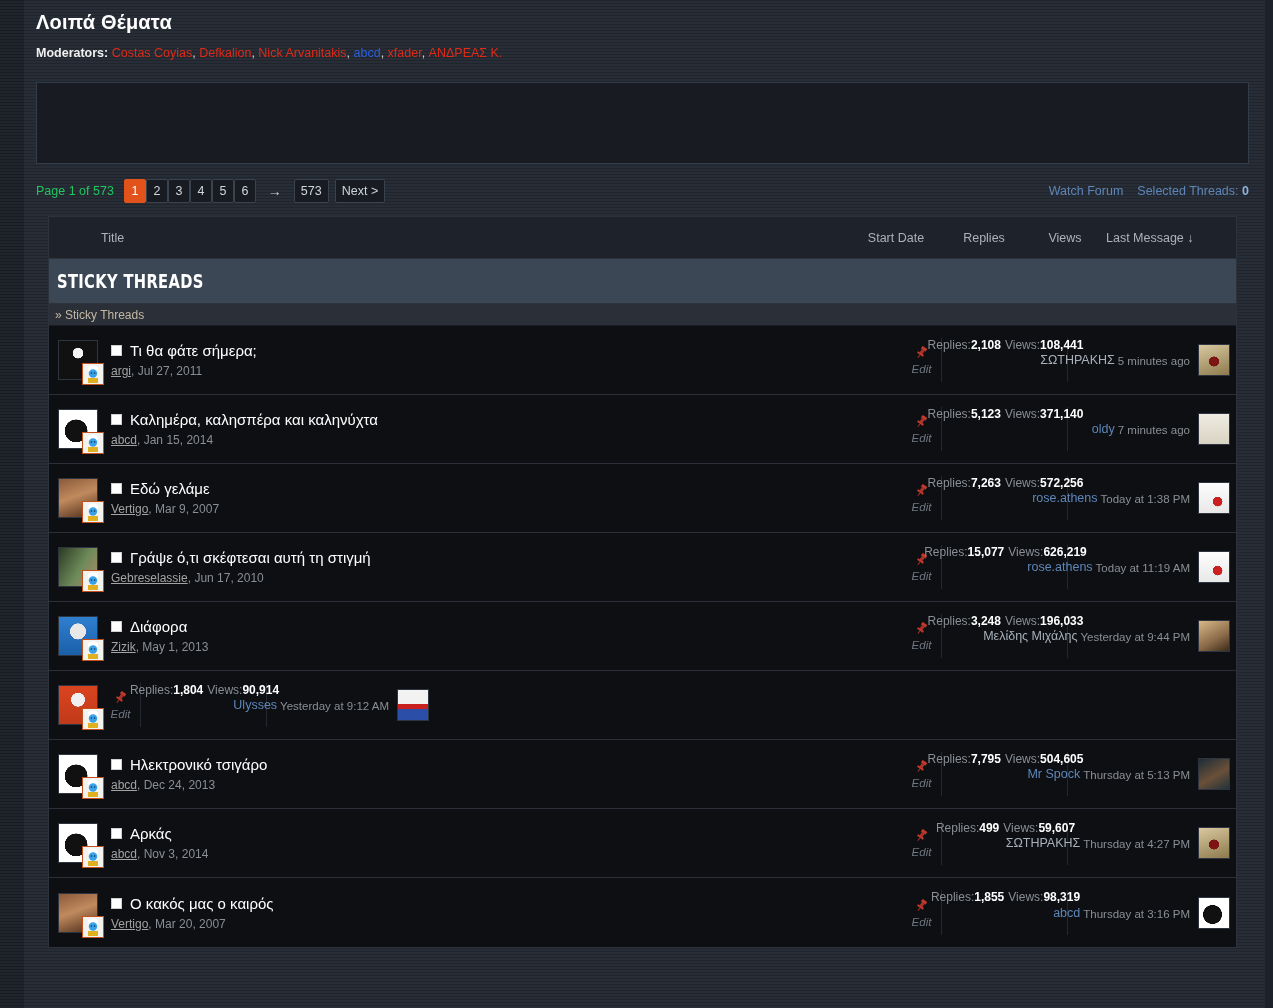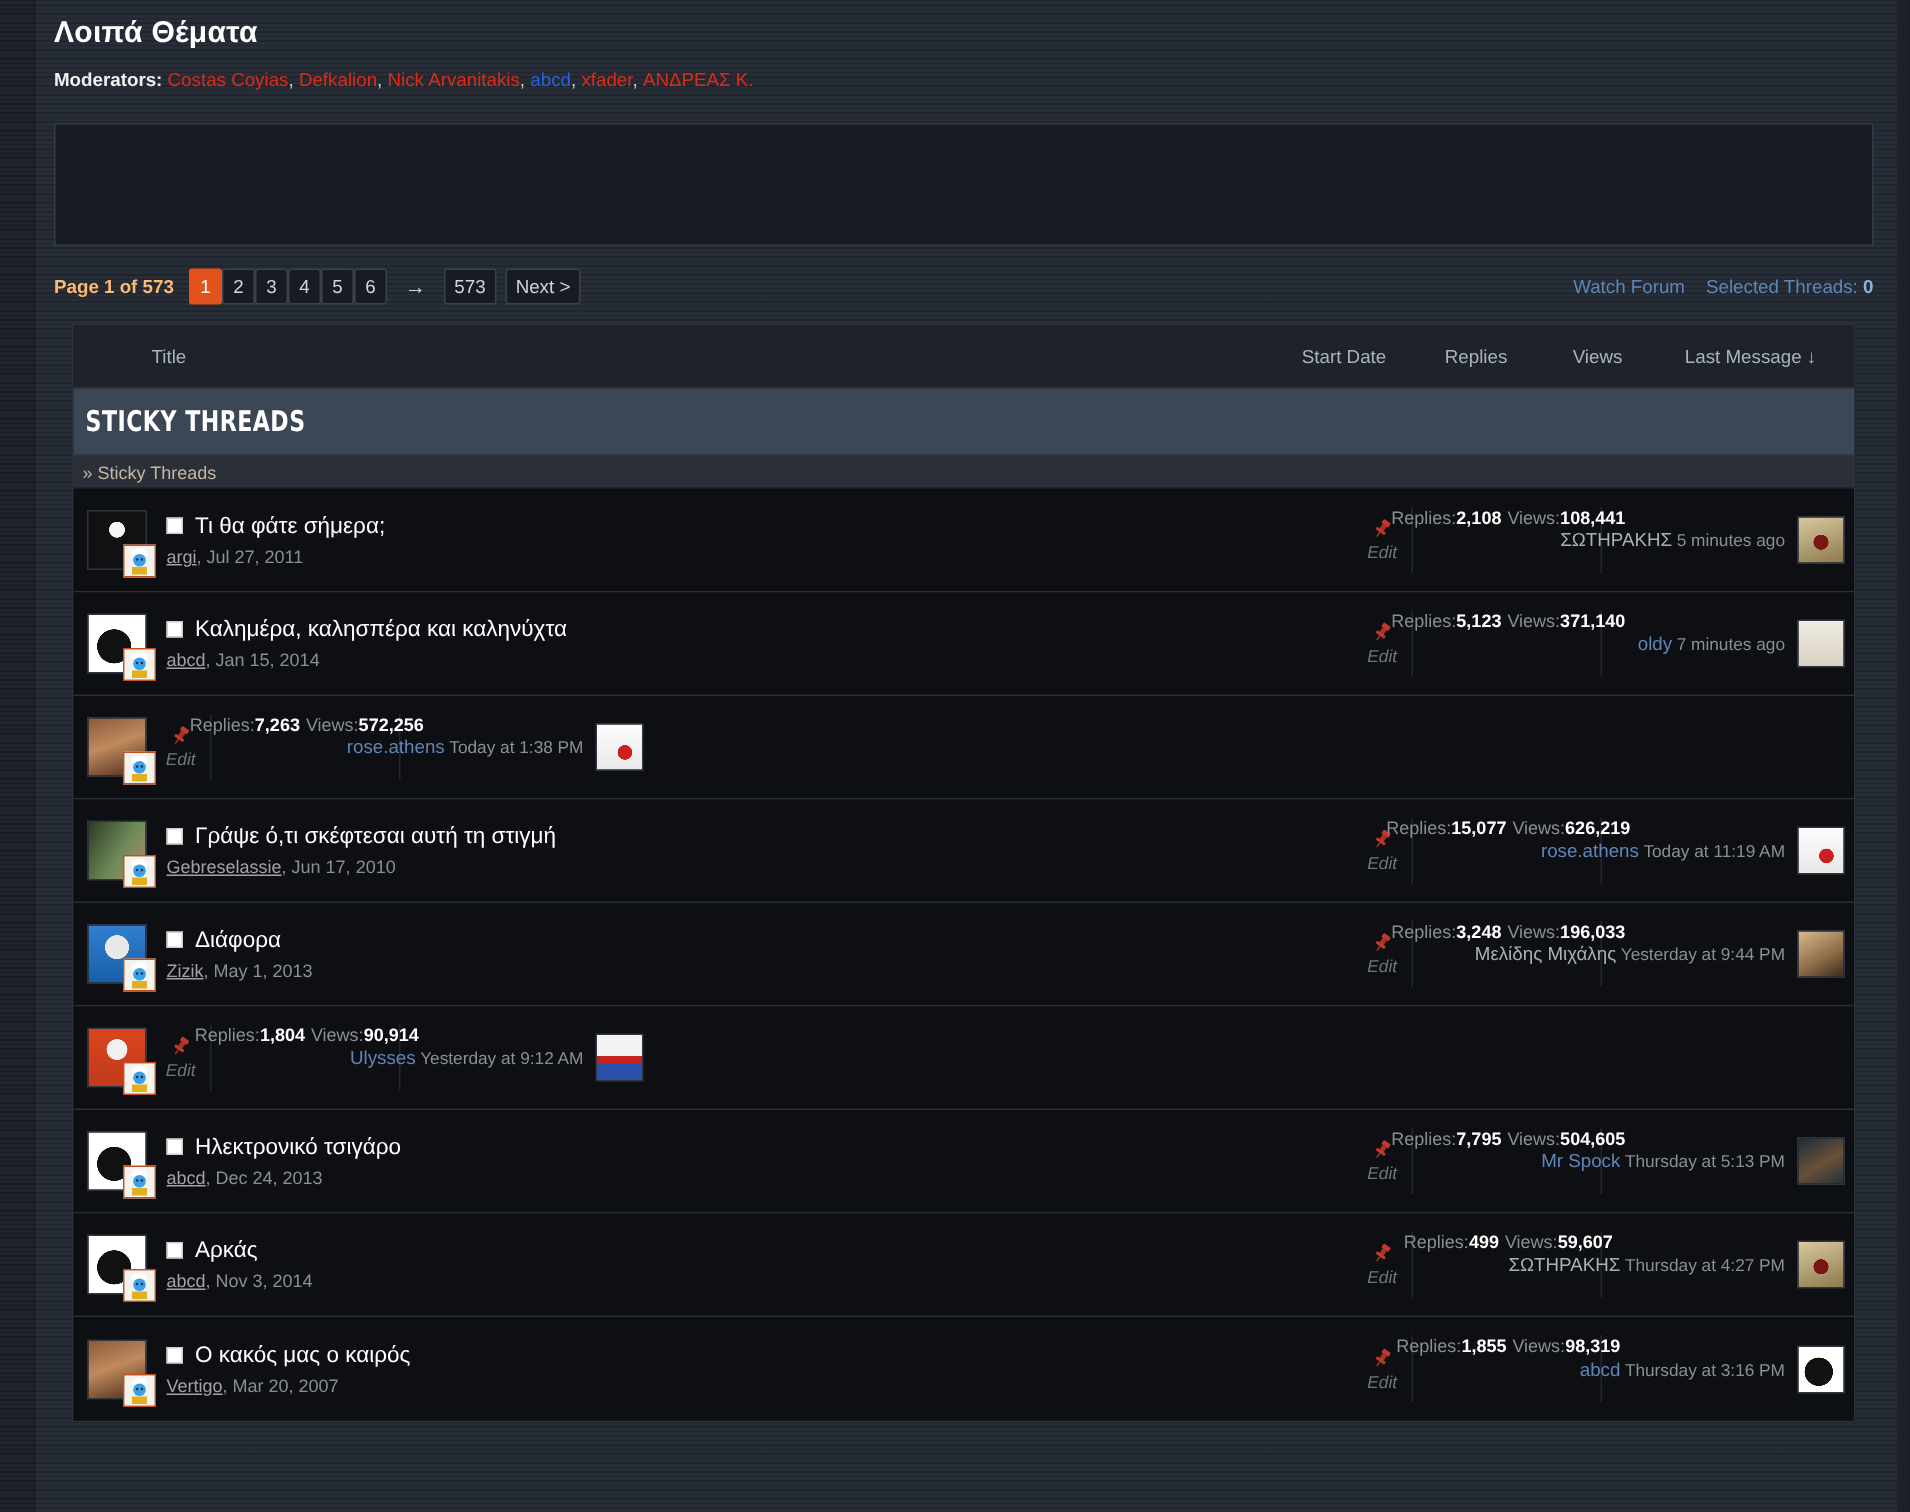--- a/index.html
+++ b/index.html
@@ -83,23 +83,23 @@
     padding: 14px 0 12px 0;
     height: 52px;
   }
   .pagenav-left {
     display: flex;
     align-items: center;
     gap: 6px;
   }
   .page-of {
     font-size: 12.5px;
-    color: #fdba74;
+    color: #22c55e;
     margin-right: 4px;
-    font-weight: bold;
+    font-weight: normal;
   }
   .pg {
     display: inline-flex;
     align-items: center;
     justify-content: center;
     min-width: 22px;
     height: 24px;
     padding: 0 6px;
     background: #181c22;
     border: 1px solid #39424f;
@@ -143,21 +143,21 @@
     height: 42px;
     background: #1e232b;
     color: #a9b2bd;
     font-size: 12.5px;
     border-bottom: 1px solid #2d333c;
   }
   .lh-title { flex: 1; padding-left: 52px; }
   .lh-date  { width: 96px; text-align: center; }
   .lh-rep   { width: 80px; text-align: center; }
   .lh-views { width: 82px; text-align: center; }
-  .lh-last  { width: 130px; text-align: center; padding-right: 8px; }
+  .lh-last  { width: 130px; text-align: left; padding-right: 8px; }
 
   .sticky-banner {
     height: 45px;
     display: flex;
     align-items: center;
     padding-left: 8px;
     background: #3c4756;
     border-bottom: 1px solid #2d333c;
   }
   .sticky-banner span {
@@ -468,20 +468,27 @@
               <div class="avatar-badge"><svg viewBox="0 0 20 20" width="20" height="20" xmlns="http://www.w3.org/2000/svg">
                   <rect width="20" height="20" fill="#f2f2ee"></rect>
                   <ellipse cx="10" cy="5" rx="5.4" ry="3.4" fill="#ffffff"></ellipse>
                   <circle cx="10" cy="9.5" r="4.2" fill="#3aa0e8"></circle>
                   <circle cx="8.4" cy="9" r="0.8" fill="#11304a"></circle>
                   <circle cx="11.6" cy="9" r="0.8" fill="#11304a"></circle>
                   <rect x="5" y="14" width="10" height="5" fill="#e0b020"></rect>
                 </svg></div>
             </div>
           </div>
+          <div class="cell-title">
+            <div class="title-line">
+              <span class="cb"></span>
+              <a class="thread-link" href="#">Εδώ γελάμε</a>
+            </div>
+            <div class="thread-meta"><a class="author" href="#">Vertigo</a><span>, Mar 9, 2007</span></div>
+          </div>
           <div class="cell-pin">
             <span>
               <svg class="pin-icon" viewBox="0 0 16 16" xmlns="http://www.w3.org/2000/svg">
                 <g transform="rotate(35 8 8)">
                   <rect x="5" y="1.5" width="6" height="3.4" rx="0.6" fill="#c0392b"></rect>
                   <rect x="6.2" y="4.6" width="3.6" height="4.6" fill="#a8322a"></rect>
                   <rect x="4.2" y="8.8" width="7.6" height="2.2" rx="0.6" fill="#c0392b"></rect>
                   <rect x="7.5" y="10.8" width="1" height="4" fill="#b03328"></rect>
                 </g>
               </svg>

